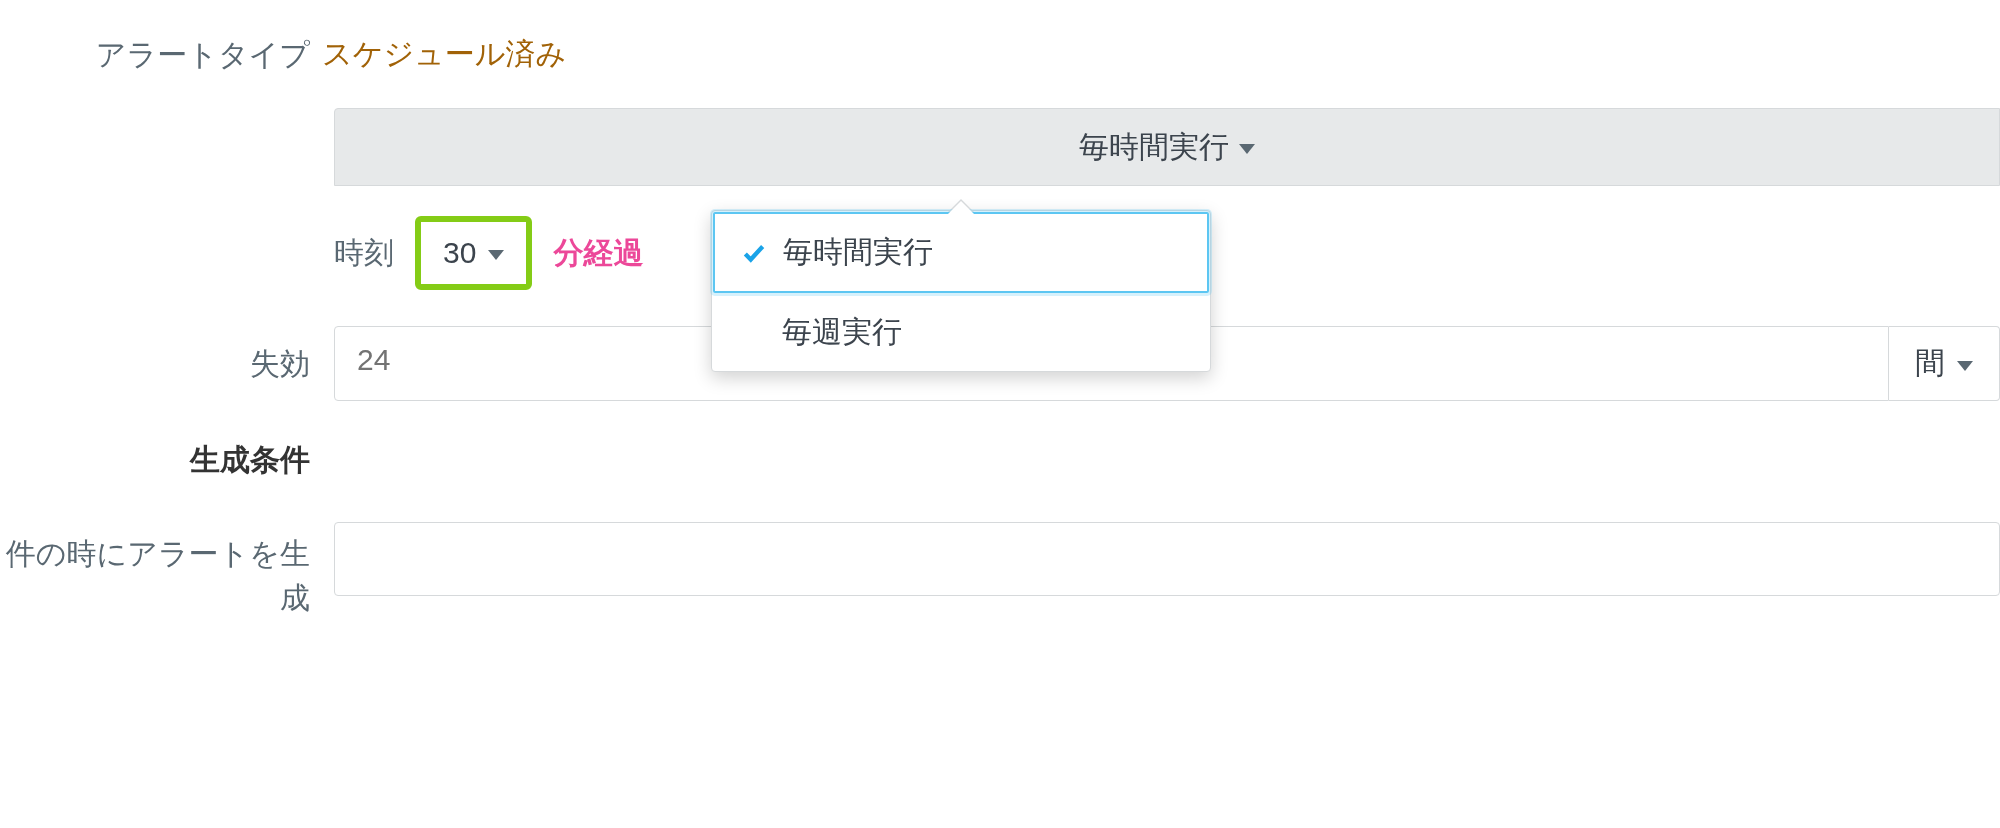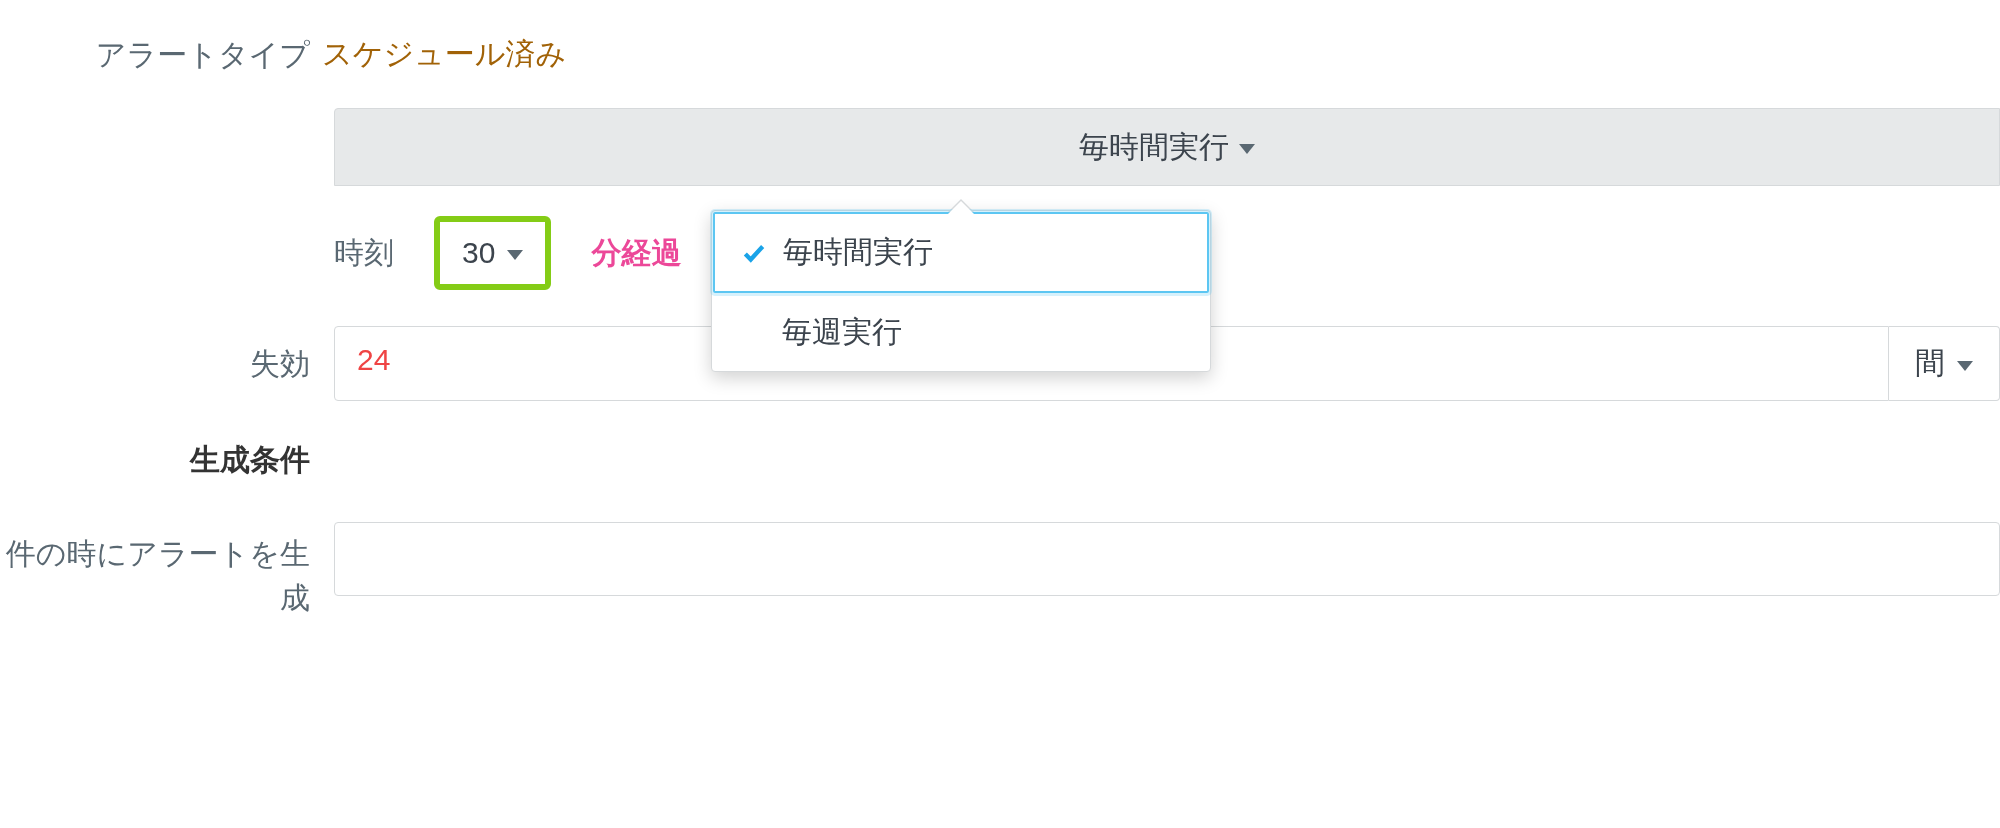--- a/index.html
+++ b/index.html
@@ -42,21 +42,21 @@
       border-right: 8px solid transparent;
       border-top: 10px solid #5a6872;
       display: inline-block;
       margin-top: 4px;
     }
     
     
     .time-row {
       display: flex;
       align-items: center;
-      gap: 40px;
+      gap: 21px;
     }
     .time-label { color: #5a6872; }
     .minute-select {
       border: 6px solid #84cc16;
       border-radius: 6px;
       padding: 14px 22px;
       display: inline-flex;
       align-items: center;
       gap: 12px;
       color: #3c444d;
@@ -69,21 +69,21 @@
       display: flex;
       align-items: stretch;
       gap: 0;
     }
     .expire-input {
       flex: 1;
       border: 1px solid #d6d9db;
       border-radius: 4px 0 0 4px;
       padding: 16px 22px;
       font-size: 30px;
-      color: #ef4444;
+      color: #737373;
       background: #fff;
     }
     .expire-unit {
       border: 1px solid #d6d9db;
       border-left: none;
       border-radius: 0 4px 4px 0;
       padding: 16px 26px;
       display: flex;
       align-items: center;
       gap: 12px;

